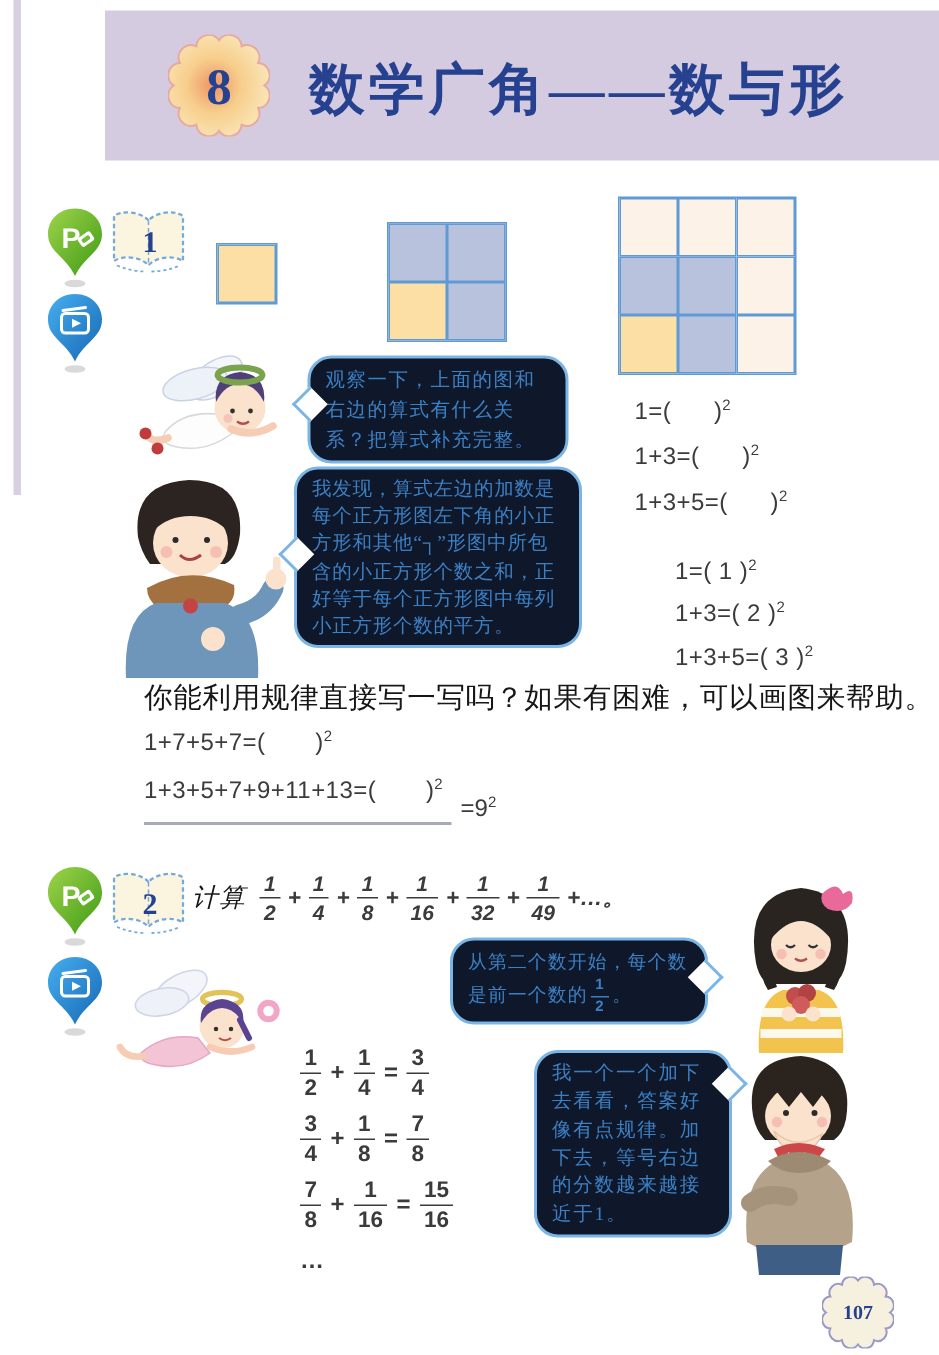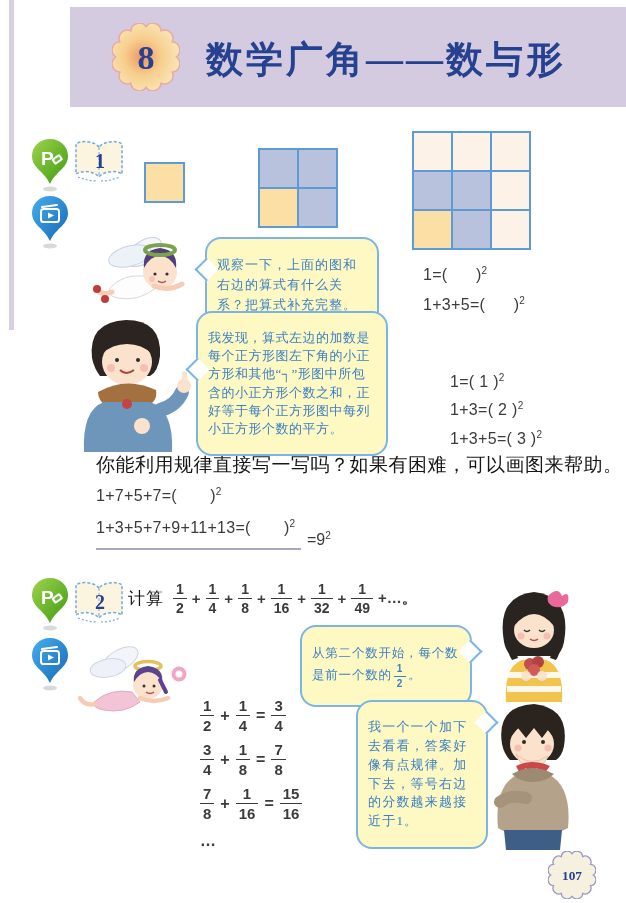--- a/index.html
+++ b/index.html
@@ -31,22 +31,22 @@
   .grid{position:absolute;display:grid;border:1px solid var(--cell-border);}
   .grid .cell{width:39px;height:39px;border:1px solid var(--cell-border);box-sizing:border-box;}
   .cell.o{background:#FBDFA5;}
   .cell.b{background:#B9C2DD;}
   .cell.c{background:#FDF2E8;}
   #grid1{left:144px;top:162px;grid-template-columns:repeat(1,39px);}
   #grid2{left:258px;top:148px;grid-template-columns:repeat(2,39px);}
   #grid3{left:412px;top:131px;grid-template-columns:repeat(3,39px);}
 
   
-  .bubble{position:absolute;background:#fef9c3;border:2px solid var(--bubble-border);
-          border-radius:16px;padding:16px 10px;box-sizing:border-box;
+  .bubble{position:absolute;background:#0f172a;border:2px solid var(--bubble-border);
+          border-radius:16px;padding:4px 10px;box-sizing:border-box;
           color:var(--bubble-text);font-family:var(--serif);z-index:3;}
   .tail{position:absolute;width:15px;height:15px;background:#fff;z-index:4;}
   .tail.left{left:-9px;border-left:2px solid var(--bubble-border);
              border-bottom:2px solid var(--bubble-border);transform:rotate(45deg);}
   .tail.right{right:-9px;border-right:2px solid var(--bubble-border);
              border-top:2px solid var(--bubble-border);transform:rotate(45deg);}
 
   #bubble-angel{left:205px;top:237px;width:174px;font-size:13px;line-height:1.55;letter-spacing:1px;}
   #bubble-boy{left:196px;top:311px;width:192px;font-size:13px;line-height:1.4;letter-spacing:0.5px;}
   #bubble-fairy{left:184px;top:634px;width:108px;font-size:13.5px;line-height:1.5;letter-spacing:1px;}
@@ -65,21 +65,21 @@
 
   .prompt{position:absolute;left:96px;top:452px;font-size:19px;color:#161616;letter-spacing:0.5px;}
   .practice-rows{position:absolute;left:96px;top:478px;font-family:var(--sans);
                  color:var(--eq-ink);font-size:16px;}
   .practice-rows .eq{line-height:28px;}
   .answer-line{position:absolute;left:96px;top:530px;display:flex;align-items:flex-start;
                font-family:var(--sans);color:var(--eq-ink);font-size:16px;}
   .answer-line .blank{width:205px;border-bottom:2px solid #A9A9BC;height:18px;margin-right:6px;}
 
   
-  .ex2-title{position:absolute;left:128px;top:574px;height:48px;display:flex;align-items:center;gap:5px;}
+  .ex2-title{position:absolute;left:128px;top:574px;height:48px;display:flex;align-items:center;gap:5px;font-style:italic;}
   .ex2-label{font-size:17px;color:#161616;letter-spacing:1px;margin-right:4px;}
   .fr{display:inline-flex;flex-direction:column;align-items:center;line-height:1;
       font-family:var(--sans);font-weight:bold;color:var(--eq-ink);}
   .fr .nu{padding:0 3px 2px;}
   .fr .de{border-top:1.6px solid currentColor;padding:2px 3px 0;}
   .op{font-family:var(--sans);font-weight:bold;color:var(--eq-ink);}
   .ex2-title .fr{font-size:14px;}
   .ex2-title .op,.ex2-suffix{font-size:15px;font-family:var(--sans);font-weight:bold;color:var(--eq-ink);}
 
   .frac-sm{font-size:10px;color:var(--bubble-text);vertical-align:middle;margin:0 2px;}
@@ -219,20 +219,21 @@
     <circle cx="73" cy="90" r="5" fill="#C24444"></circle>
   </svg>
 
   <div class="bubble" id="bubble-boy">
     <span class="tail left" style="top:48px;"></span>
     <span>我发现，算式左边的加数是每个正方形图左下角的小正方形和其他“┐”形图中所包含的小正方形个数之和，正好等于每个正方形图中每列小正方形个数的平方。</span>
   </div>
 
   <div class="eq-block" id="eq-blank">
     <span class="eq"><span>1=(      )</span><sup>2</sup></span>
+    <span class="eq"><span>1+3=(      )</span><sup>2</sup></span>
     <span class="eq"><span>1+3+5=(      )</span><sup>2</sup></span>
   </div>
 
   <div class="eq-block" id="eq-filled">
     <span class="eq"><span>1=( 1 )</span><sup>2</sup></span>
     <span class="eq"><span>1+3=( 2 )</span><sup>2</sup></span>
     <span class="eq"><span>1+3+5=( 3 )</span><sup>2</sup></span>
   </div>
 
   <div class="prompt">你能利用规律直接写一写吗？如果有困难，可以画图来帮助。</div>

